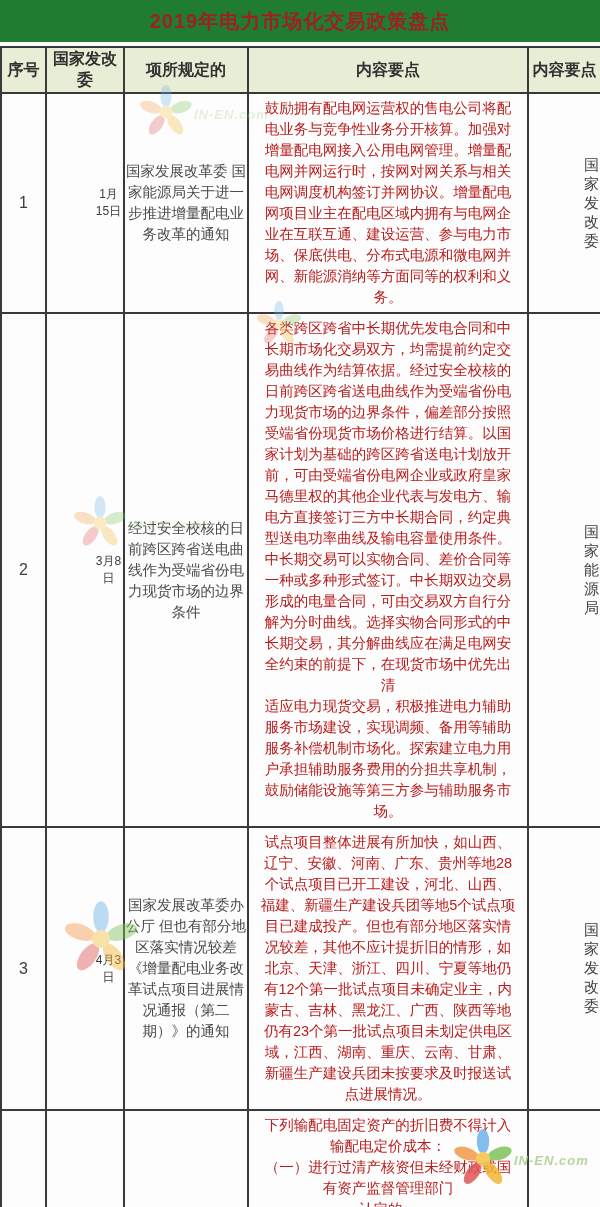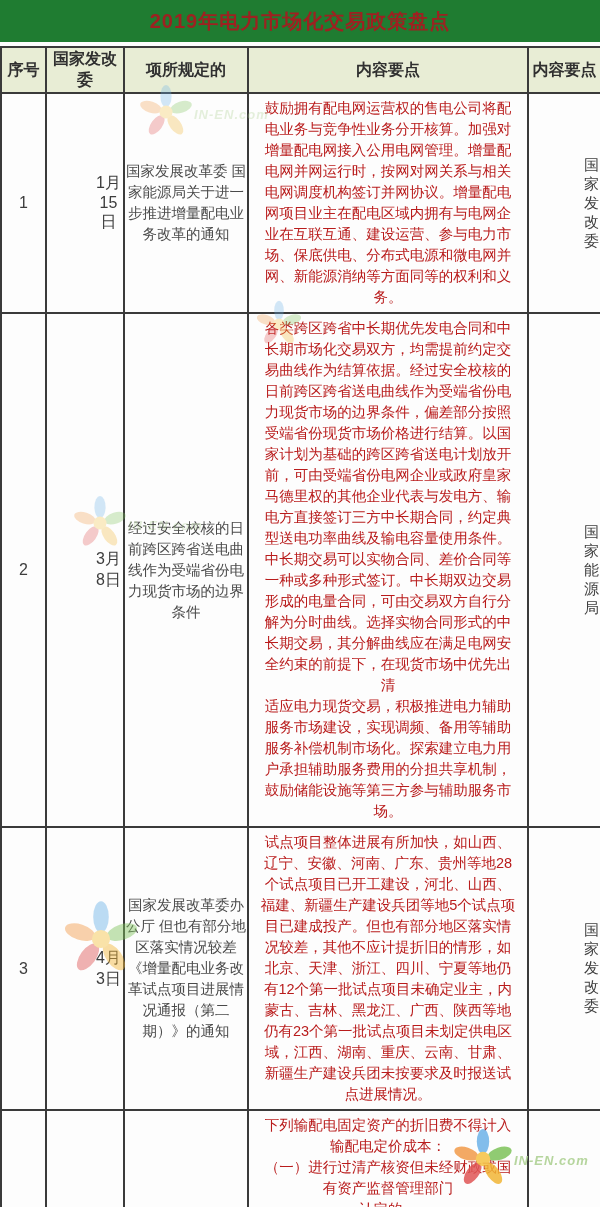--- a/index.html
+++ b/index.html
@@ -5,21 +5,21 @@
   html,body{margin:0;padding:0;background:#ffffff;}
   body{font-family:"Liberation Sans","DejaVu Sans",sans-serif;}
   .page{position:relative;width:600px;height:1207px;background:#fdfdfd;overflow:hidden;}
   .title-bar{position:absolute;top:0;left:0;width:600px;height:42px;background:#1f7c31;
     display:flex;align-items:center;justify-content:center;}
   .title-text{color:#9e2121;font-size:20px;font-weight:bold;letter-spacing:1px;}
   table.policy{position:absolute;top:46px;left:0;width:600px;border-collapse:collapse;table-layout:fixed;}
   .policy th,.policy td{border:2px solid #3a3a3a;vertical-align:middle;overflow:hidden;}
   .policy th{background:#e8edd5;color:#303030;font-size:16px;font-weight:bold;height:30px;text-align:center;margin-left:28px;}
   td.c-no{ text-align:center;font-size:16px;color:#3d3d3d;}
-  td.c-date{text-align:center;font-size:16px;color:#3d3d3d;padding-left:48px;}
+  td.c-date{text-align:center;font-size:12px;color:#3d3d3d;padding-left:48px;}
   td.c-name{text-align:center;font-size:14.5px;line-height:21px;color:#4a4a4a;padding:2px 0;}
   td.c-content{font-size:14.5px;line-height:21px;color:#b91c1c;text-align:center;
     padding:4px 9px;white-space:pre-line;}
   td.c-agency{text-align:right;font-size:15px;color:#3d3d3d;padding-left:48px;}
   
   .wm{position:absolute;pointer-events:none;display:flex;align-items:center;}
   .wm-col{display:flex;flex-direction:column;align-items:flex-start;line-height:1.05;}
   .wm-brand{color:#aacf8e;font-size:13px;font-weight:bold;font-style:italic;letter-spacing:1px;}
   .wm-site{color:#9cc77e;font-size:20px;font-weight:bold;letter-spacing:2px;
     text-shadow:0 0 1px #d7e8c6;}

